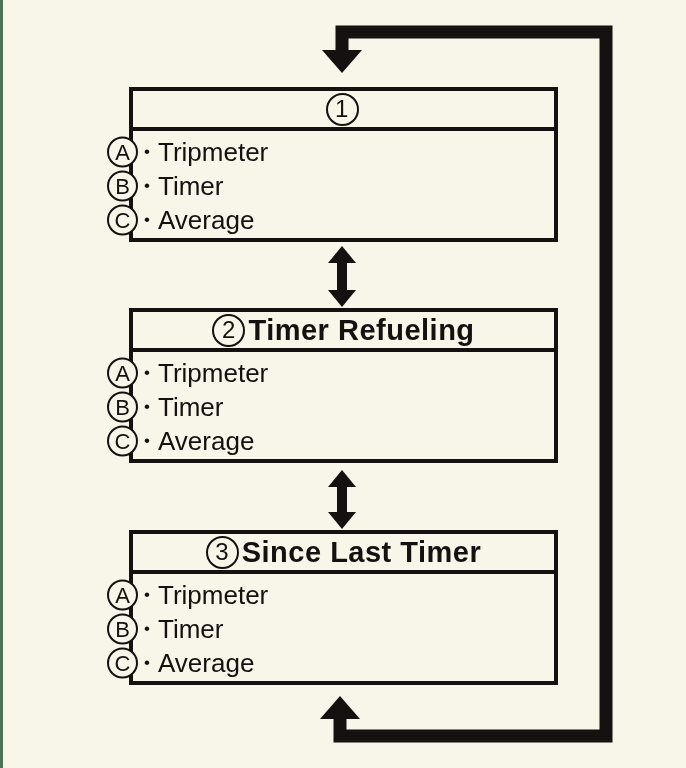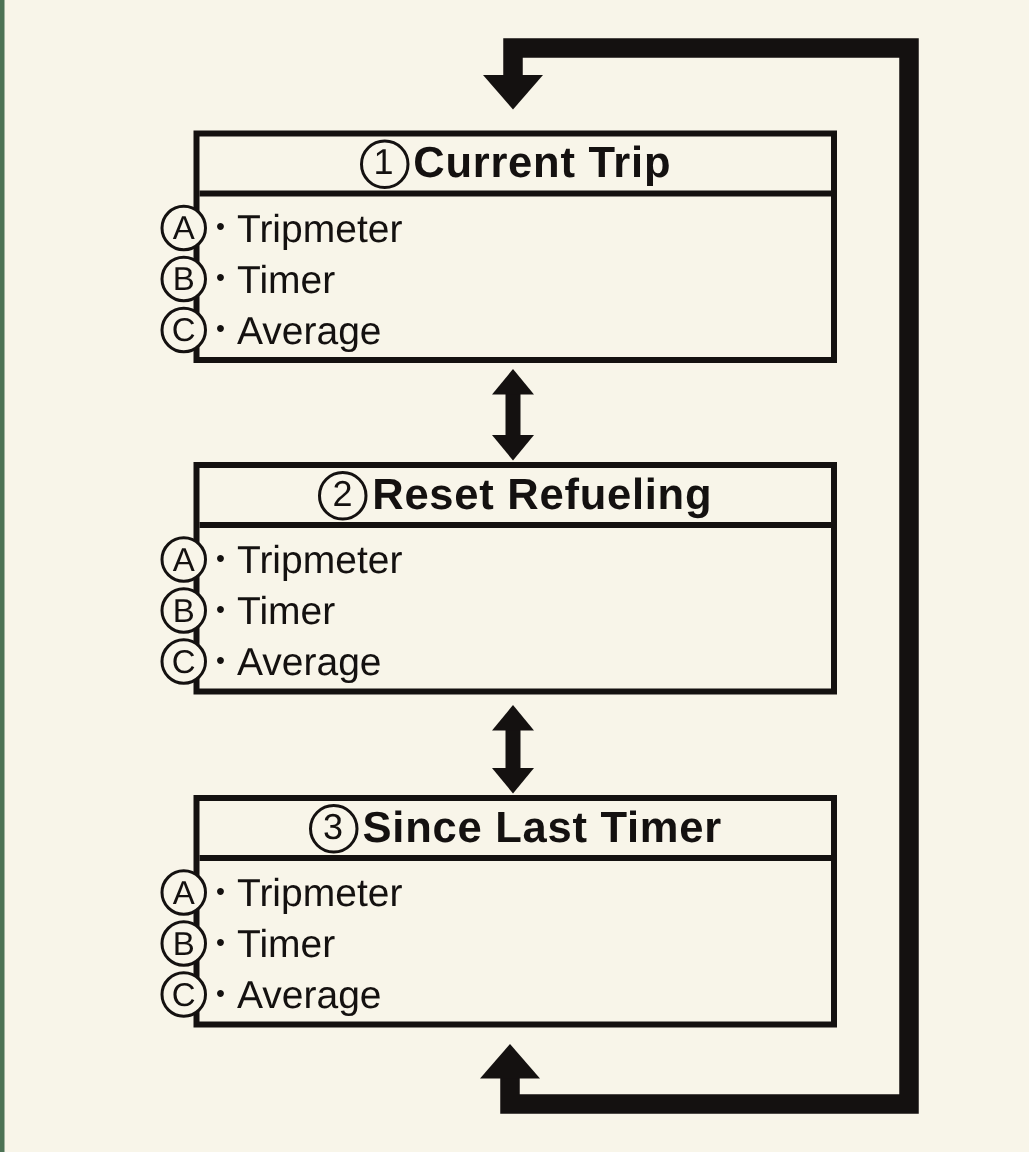--- a/index.html
+++ b/index.html
@@ -97,21 +97,20 @@
     <g>
       <line class="shaft" x1="342" y1="486" x2="342" y2="513"></line>
       <polygon class="head" points="328,487 356,487 342,470"></polygon>
       <polygon class="head" points="328,512 356,512 342,529"></polygon>
     </g>
   </svg>
 
   <div class="panel" style="top:87px">
     <div class="panel-title">
       <span class="num-badge">1</span>
-      <span>Current Trip</span>
     </div>
     <div class="panel-body">
       <div class="row">
         <span class="key-badge">A</span>
         <span class="bullet">•</span>
         <span>Tripmeter</span>
       </div>
       <div class="row">
         <span class="key-badge">B</span>
         <span class="bullet">•</span>
@@ -121,21 +120,21 @@
         <span class="key-badge">C</span>
         <span class="bullet">•</span>
         <span>Average</span>
       </div>
     </div>
   </div>
 
   <div class="panel" style="top:308px">
     <div class="panel-title">
       <span class="num-badge">2</span>
-      <span>Reset Refueling</span>
+      <span>Timer Refueling</span>
     </div>
     <div class="panel-body">
       <div class="row">
         <span class="key-badge">A</span>
         <span class="bullet">•</span>
         <span>Tripmeter</span>
       </div>
       <div class="row">
         <span class="key-badge">B</span>
         <span class="bullet">•</span>

